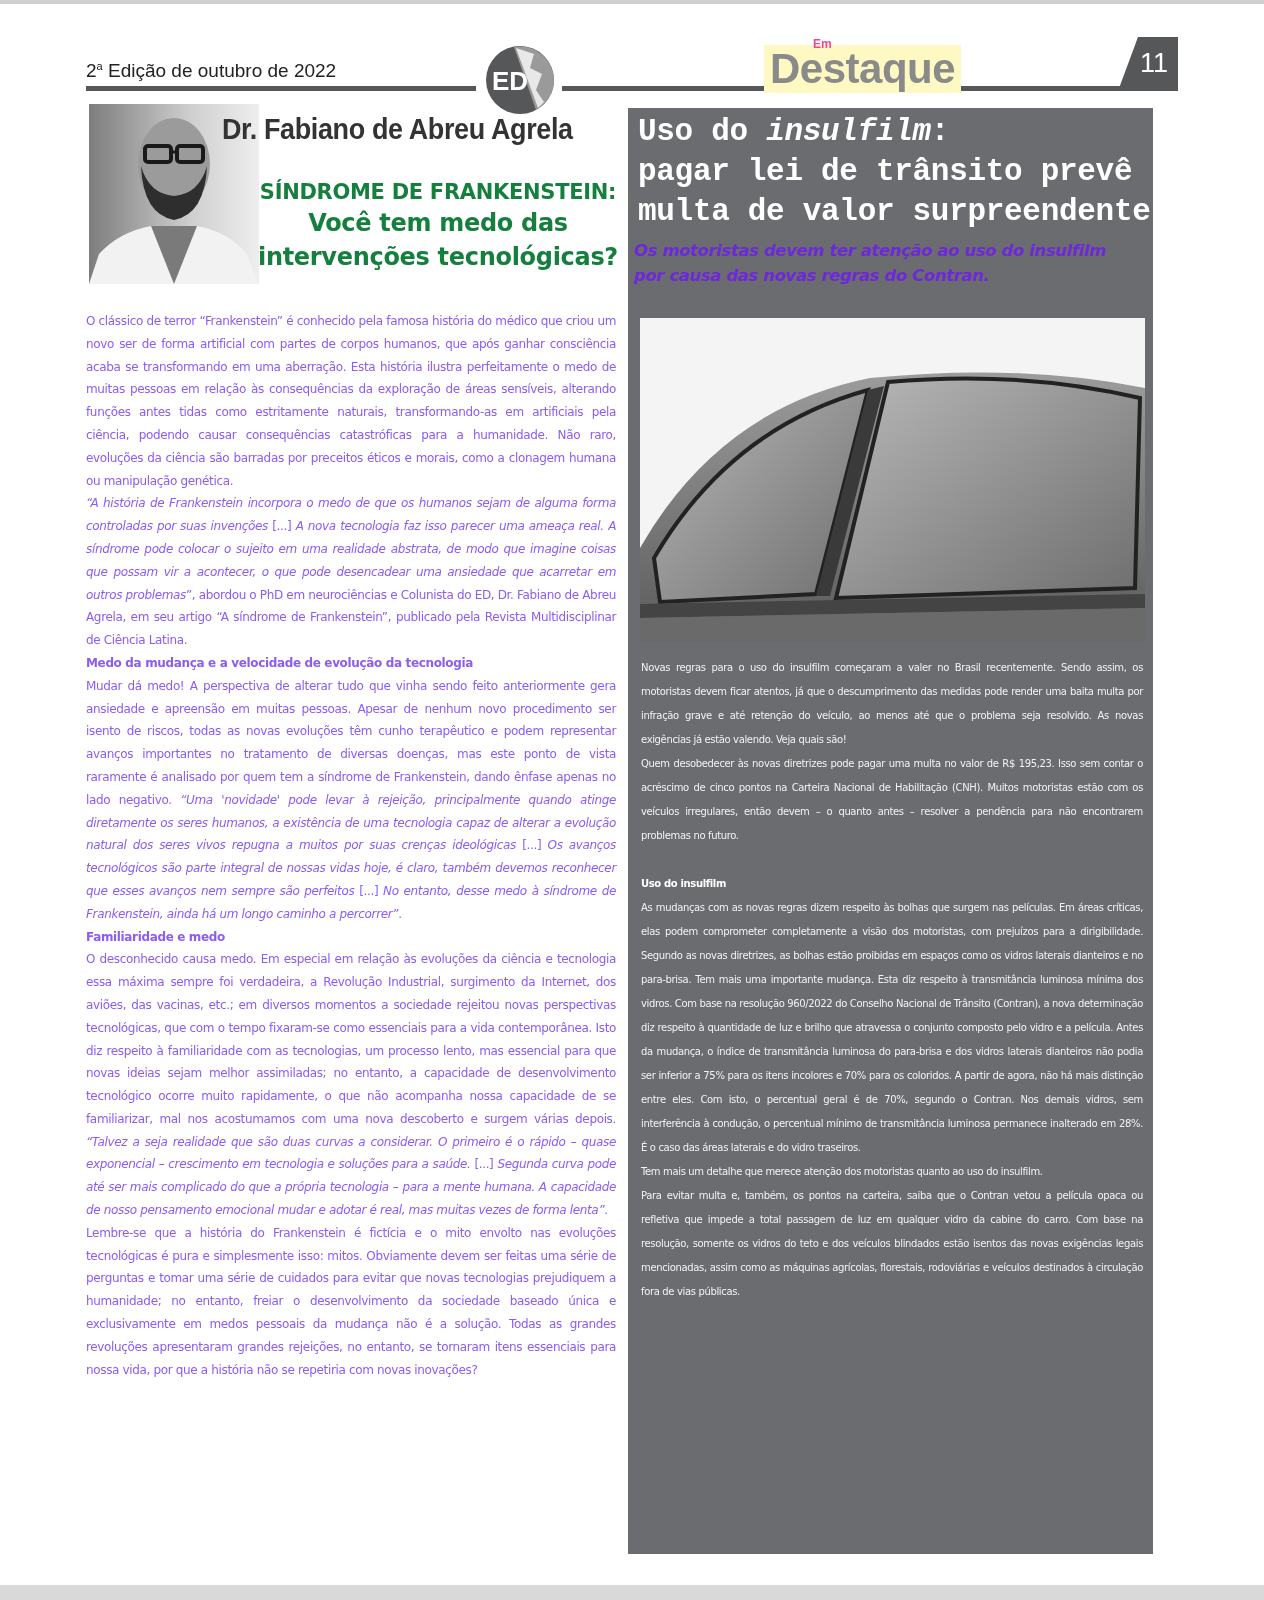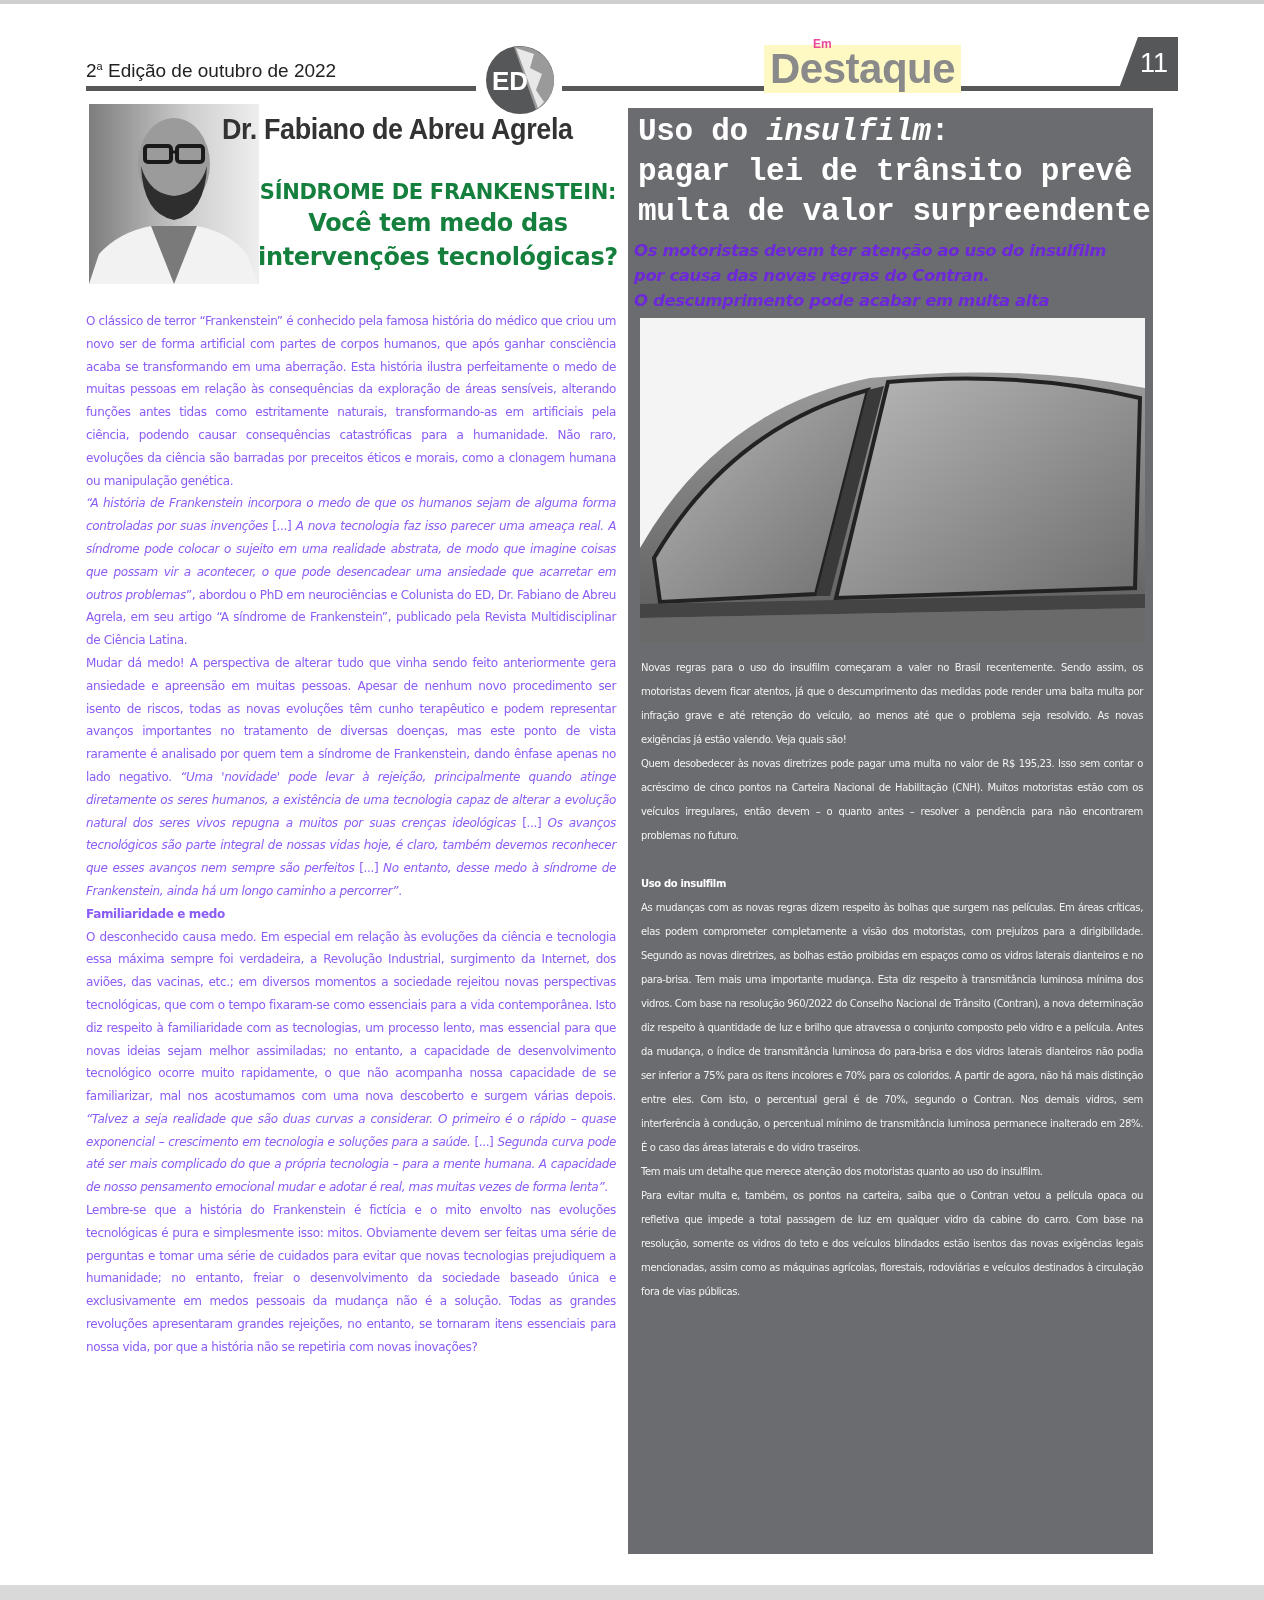--- a/index.html
+++ b/index.html
@@ -81,36 +81,36 @@
 <div class="author">Dr. Fabiano de Abreu Agrela</div>
 <div class="headline-left">
   <div class="l1">SÍNDROME DE FRANKENSTEIN:</div>
   <div class="l2">Você tem medo das</div>
   <div class="l2">intervenções tecnológicas?</div>
 </div>
 
 <div class="col-left" id="col-left">
     <p>O clássico de terror “Frankenstein” é conhecido pela famosa história do médico que criou um novo ser de forma artificial com partes de corpos humanos, que após ganhar consciência acaba se transformando em uma aberração. Esta história ilustra perfeitamente o medo de muitas pessoas em relação às consequências da exploração de áreas sensíveis, alterando funções antes tidas como estritamente naturais, transformando-as em artificiais pela ciência, podendo causar consequências catastróficas para a humanidade. Não raro, evoluções da ciência são barradas por preceitos éticos e morais, como a clonagem humana ou manipulação genética.</p>
     <p><em>“A história de Frankenstein incorpora o medo de que os humanos sejam de alguma forma controladas por suas invenções </em><span>[...] </span><em>A nova tecnologia faz isso parecer uma ameaça real. A síndrome pode colocar o sujeito em uma realidade abstrata, de modo que imagine coisas que possam vir a acontecer, o que pode desencadear uma ansiedade que acarretar em outros problemas</em><span>”, abordou o PhD em neurociências e Colunista do ED, Dr. Fabiano de Abreu Agrela, em seu artigo “A síndrome de Frankenstein”, publicado pela Revista Multidisciplinar de Ciência Latina.</span></p>
+    <p class="sub">Medo da mudança e a velocidade de evolução da tecnologia</p>
     <p><span>Mudar dá medo! A perspectiva de alterar tudo que vinha sendo feito anteriormente gera ansiedade e apreensão em muitas pessoas. Apesar de nenhum novo procedimento ser isento de riscos, todas as novas evoluções têm cunho terapêutico e podem representar avanços importantes no tratamento de diversas doenças, mas este ponto de vista raramente é analisado por quem tem a síndrome de Frankenstein, dando ênfase apenas no lado negativo. </span><em>“Uma 'novidade' pode levar à rejeição, principalmente quando atinge diretamente os seres humanos, a existência de uma tecnologia capaz de alterar a evolução natural dos seres vivos repugna a muitos por suas crenças ideológicas </em><span>[...] </span><em>Os avanços tecnológicos são parte integral de nossas vidas hoje, é claro, também devemos reconhecer que esses avanços nem sempre são perfeitos </em><span>[...] </span><em>No entanto, desse medo à síndrome de Frankenstein, ainda há um longo caminho a percorrer”</em><span>.</span></p>
     <p class="sub">Familiaridade e medo</p>
     <p><span>O desconhecido causa medo. Em especial em relação às evoluções da ciência e tecnologia essa máxima sempre foi verdadeira, a Revolução Industrial, surgimento da Internet, dos aviões, das vacinas, etc.; em diversos momentos a sociedade rejeitou novas perspectivas tecnológicas, que com o tempo fixaram-se como essenciais para a vida contemporânea. Isto diz respeito à familiaridade com as tecnologias, um processo lento, mas essencial para que novas ideias sejam melhor assimiladas; no entanto, a capacidade de desenvolvimento tecnológico ocorre muito rapidamente, o que não acompanha nossa capacidade de se familiarizar, mal nos acostumamos com uma nova descoberto e surgem várias depois. </span><em>“Talvez a seja realidade que são duas curvas a considerar. O primeiro é o rápido – quase exponencial – crescimento em tecnologia e soluções para a saúde. </em><span>[...] </span><em>Segunda curva pode até ser mais complicado do que a própria tecnologia – para a mente humana. A capacidade de nosso pensamento emocional mudar e adotar é real, mas muitas vezes de forma lenta”</em><span>.</span></p>
     <p>Lembre-se que a história do Frankenstein é fictícia e o mito envolto nas evoluções tecnológicas é pura e simplesmente isso: mitos. Obviamente devem ser feitas uma série de perguntas e tomar uma série de cuidados para evitar que novas tecnologias prejudiquem a humanidade; no entanto, freiar o desenvolvimento da sociedade baseado única e exclusivamente em medos pessoais da mudança não é a solução. Todas as grandes revoluções apresentaram grandes rejeições, no entanto, se tornaram itens essenciais para nossa vida, por que a história não se repetiria com novas inovações?</p>
   </div>
 
 <div class="box"></div>
 <div class="box-title">
   <div><span>Uso do </span><em>insulfilm</em><span>:</span></div>
   <div>pagar lei de trânsito prevê</div>
   <div>multa de valor surpreendente</div>
 </div>
 <div class="box-deck">
   <div>Os motoristas devem ter atenção ao uso do insulfilm</div>
   <div>por causa das novas regras do Contran.</div>
-  <div>O descumprimento pode acabar em multa alta</div>
 </div>
 
 <div class="car-photo">
   <svg width="505" height="324" viewBox="0 0 505 324">
     <defs>
       <linearGradient id="body" x1="0" y1="0" x2="0" y2="1">
         <stop offset="0" stop-color="#9c9c9c"></stop>
           <stop offset="1" stop-color="#5a5a5a"></stop>
       </linearGradient>
       <linearGradient id="glass" x1="0" y1="0" x2="1" y2="1">

